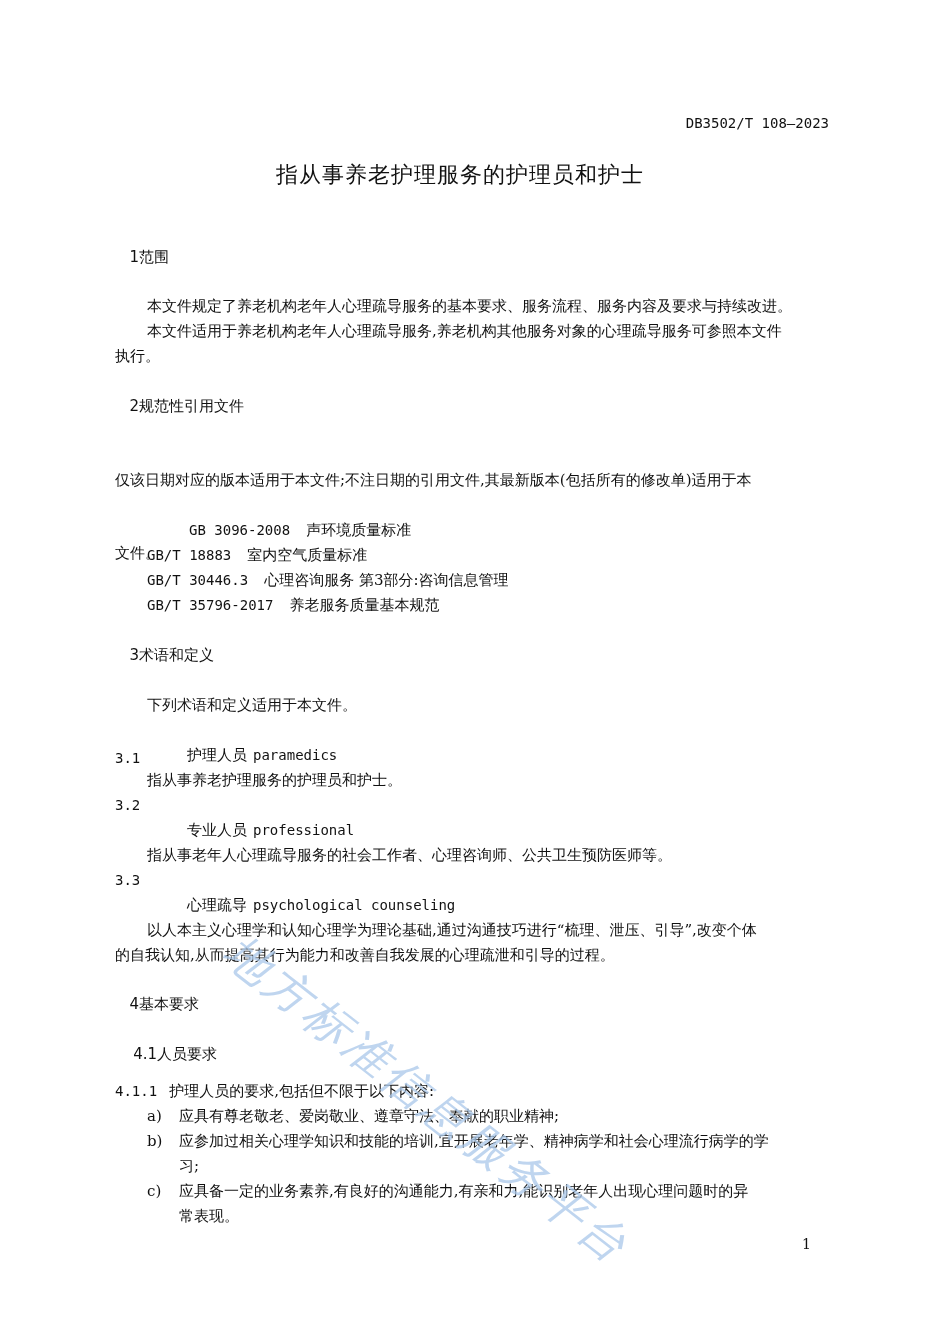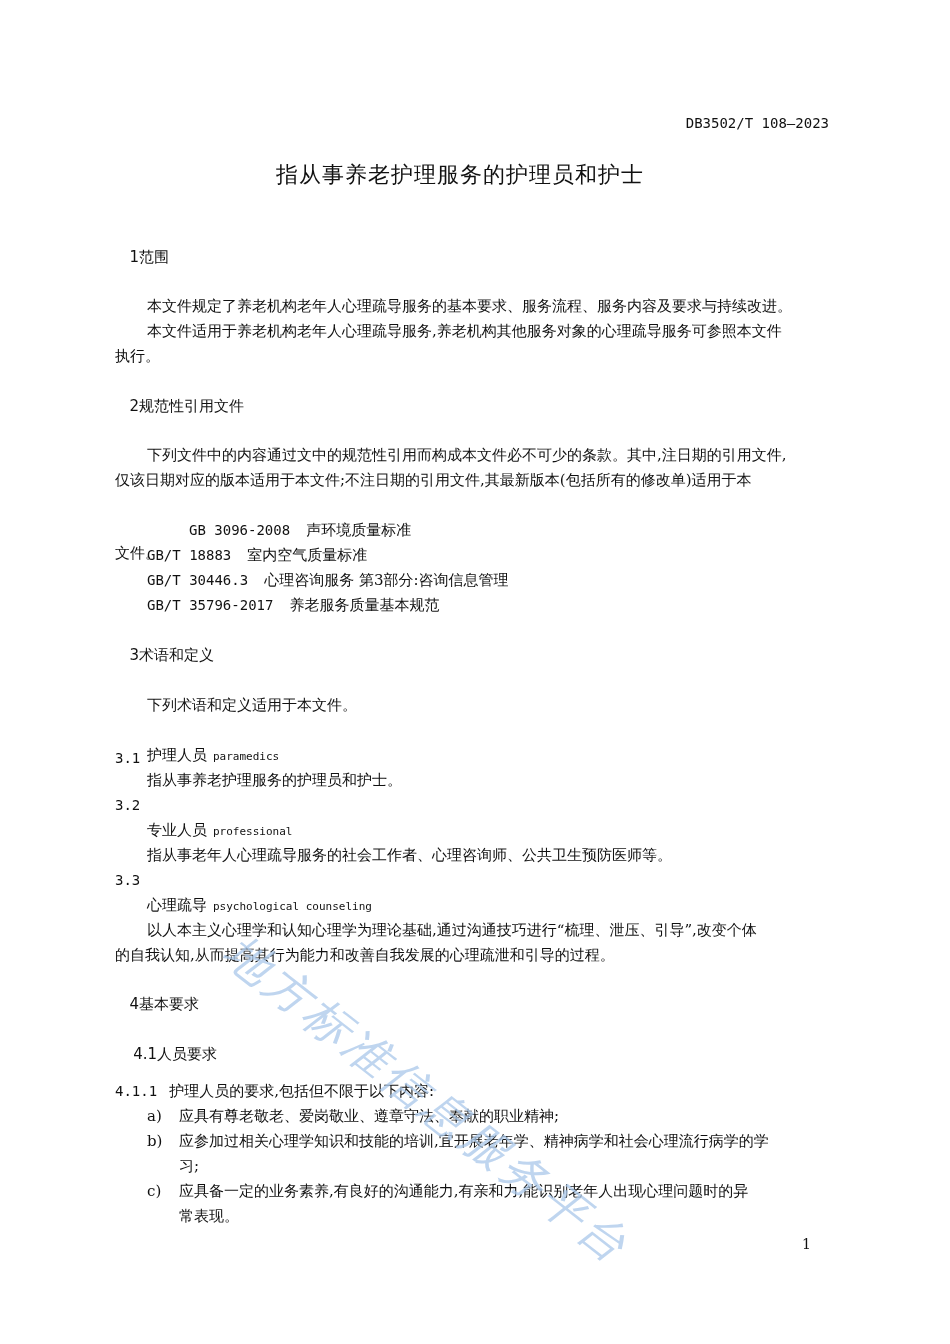--- a/index.html
+++ b/index.html
@@ -50,22 +50,22 @@
     text-align: right;
   }
   .heading .num {
     display: inline-block;
     width: 24px;
   }
   .heading.sub .num {
     width: 42px;
   }
   .indent { left: 147px; }
-  .term-zh { font-family: "DejaVu Sans", "Liberation Sans", sans-serif; font-weight: 500; }
-  .term-en { font-family: "DejaVu Sans Mono", "Liberation Mono", monospace; font-size: 11px; margin-left: 6px; }
+  .term-zh { font-family: "DejaVu Sans", "Liberation Sans", sans-serif; font-weight: 500; margin-left: 40px; }
+  .term-en { font-family: "DejaVu Sans Mono", "Liberation Mono", monospace; font-size: 14px; margin-left: 6px; }
   .ref-code { font-family: "DejaVu Sans Mono", "Liberation Mono", monospace; font-size: 14px; margin-right: 16px; }
   .clause-num { font-family: "DejaVu Sans Mono", "Liberation Mono", monospace; font-size: 14px; }
   .list-label {
     display: inline-block;
     width: 32px;
   }
   .page-num {
     position: absolute;
     right: 109px;
     top: 1236px;
@@ -98,21 +98,20 @@
   <div class="line heading" style="top:247px;">
     <span class="num">1</span><span>范围</span>
   </div>
   <div class="line indent" style="top:296px;">本文件规定了养老机构老年人心理疏导服务的基本要求、服务流程、服务内容及要求与持续改进。</div>
   <div class="line indent" style="top:321px;">本文件适用于养老机构老年人心理疏导服务,养老机构其他服务对象的心理疏导服务可参照本文件</div>
   <div class="line" style="top:346px;">执行。</div>
 
   <div class="line heading" style="top:396px;">
     <span class="num">2</span><span>规范性引用文件</span>
   </div>
-  <div class="line indent" style="top:445px;">下列文件中的内容通过文中的规范性引用而构成本文件必不可少的条款。其中,注日期的引用文件,</div>
   <div class="line" style="top:470px;">仅该日期对应的版本适用于本文件;不注日期的引用文件,其最新版本(包括所有的修改单)适用于本</div>
   <div class="line" style="top:495px;margin-top:48px;">文件。</div>
 
   <div class="line indent" style="top:520px;margin-left:42px;">
     <span class="ref-code">GB 3096-2008</span><span>声环境质量标准</span>
   </div>
   <div class="line indent" style="top:545px;">
     <span class="ref-code">GB/T 18883</span><span>室内空气质量标准</span>
   </div>
   <div class="line indent" style="top:570px;">

